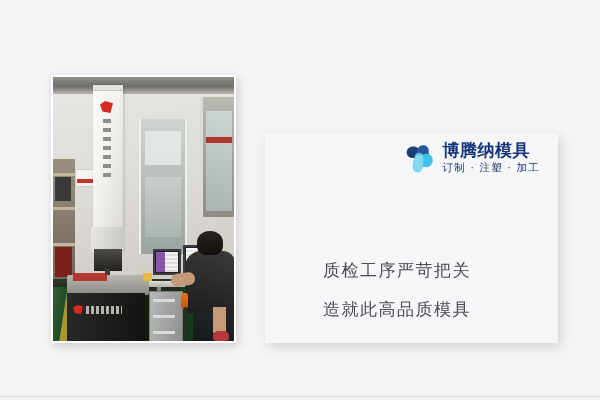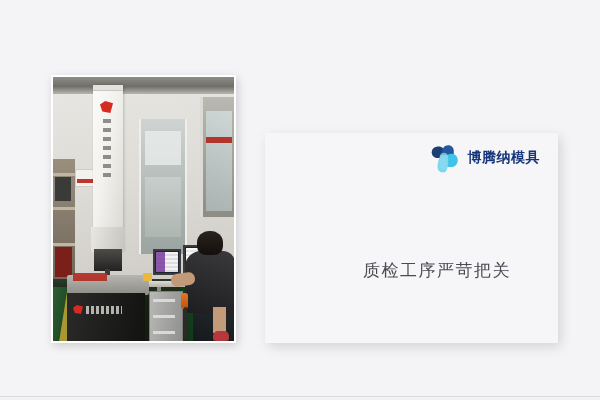--- a/index.html
+++ b/index.html
@@ -307,21 +307,21 @@
     right: 18px;
     top: 7px;
     display: flex;
     align-items: center;
     gap: 6px;
   }
   #logo-mark { width: 34px; height: 34px; display: block; flex: 0 0 auto; }
   #logo-text-block { display: flex; flex-direction: column; line-height: 1; }
   #logo-name {
     font-family: "DejaVu Sans", sans-serif;
-    font-size: 14px;
+    font-size: 17px;
     font-weight: bold;
     color: #15357a;
     letter-spacing: 0.5px;
   }
   #logo-tagline {
     font-family: "DejaVu Sans", sans-serif;
     font-size: 10.5px;
     color: #19396e;
     letter-spacing: 1.2px;
     margin-top: 3px;
@@ -339,21 +339,20 @@
     color: #eda04a;
     letter-spacing: 0.5px;
     white-space: nowrap;
   }
 
   
   #body-lines {
     position: absolute;
     left: 58px;
     top: 126px;
-    margin-left: 40px;
   }
   .body-line {
     font-family: "DejaVu Sans", sans-serif;
     font-size: 17px;
     color: #4a4a52;
     letter-spacing: 1.5px;
     white-space: nowrap;
     margin-bottom: 16px;
   }
 </style>
@@ -430,23 +429,25 @@
   <div id="logo-lockup">
     <svg id="logo-mark" viewBox="0 0 64 64">
       <path d="M20 12c7 0 11 5 11 12v10H19c-7 0-12-4-12-11S13 12 20 12z" fill="#1b3f73"></path>
       <path d="M38 10c6.5 0 10.5 4.5 10.5 11.5V34H38c-6.8 0-11.5-4.4-11.5-11.2C26.5 15.3 31.2 10 38 10z" fill="#24579b"></path>
       <path d="M44 26c7 0 12 5.2 12 12.2S51 51 44 51H32V38c0-7 5-12 12-12z" fill="#3fc3e8"></path>
       <path d="M26 28h10v24c0 5.5-3.2 9-8.2 9C22 61 18 57 18 51.5 18 44 21 28 26 28z" fill="#6fd4ef" opacity="0.92"></path>
       <path d="M30 24c5 0 8 3.6 8 9v14c0 5.4-3 9-8 9s-8-3.6-8-9V33c0-5.4 3-9 8-9z" fill="#8fd9ee" opacity="0.75"></path>
     </svg>
     <div id="logo-text-block">
       <span id="logo-name">博腾纳模具</span>
+      <span id="logo-tagline">订制 · 注塑 · 加工</span>
     </div>
   </div>
 
 
   <div id="body-lines">
     <div class="body-line">质检工序严苛把关</div>
+    <div class="body-line">造就此高品质模具</div>
   </div>
 
 </div>
 
 <div id="bottom-rule"></div>
 
 </body></html>

